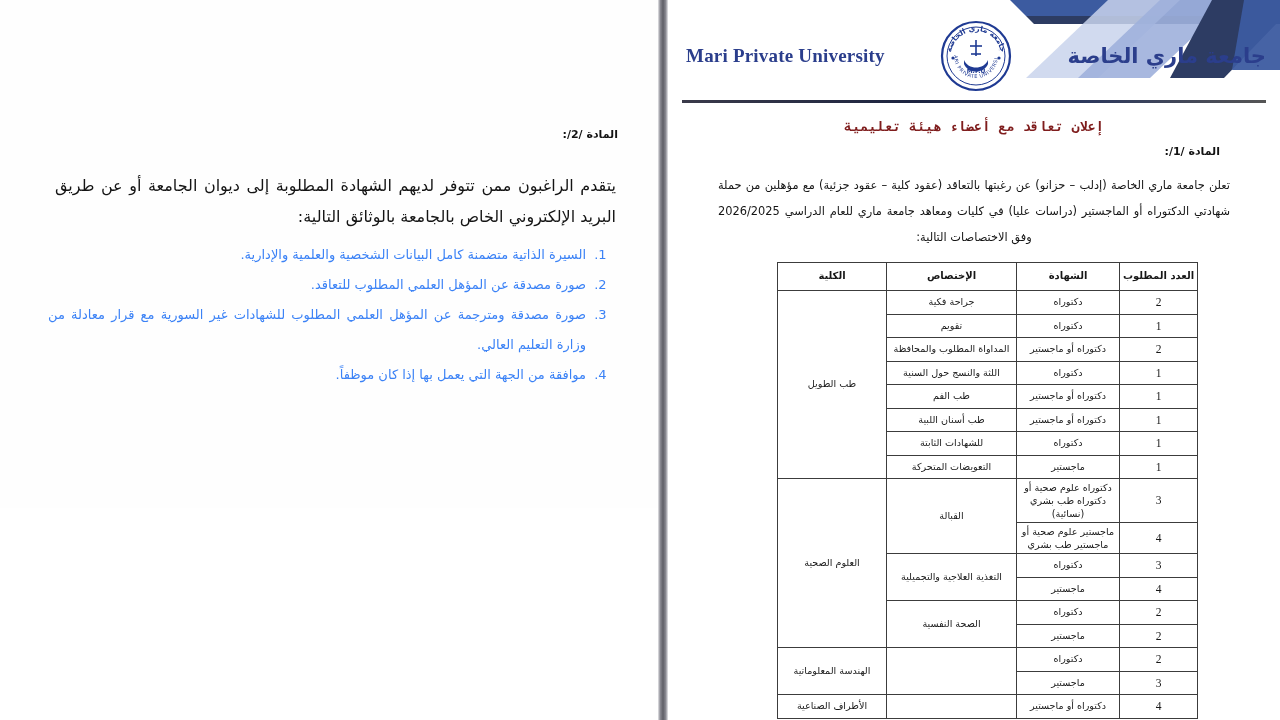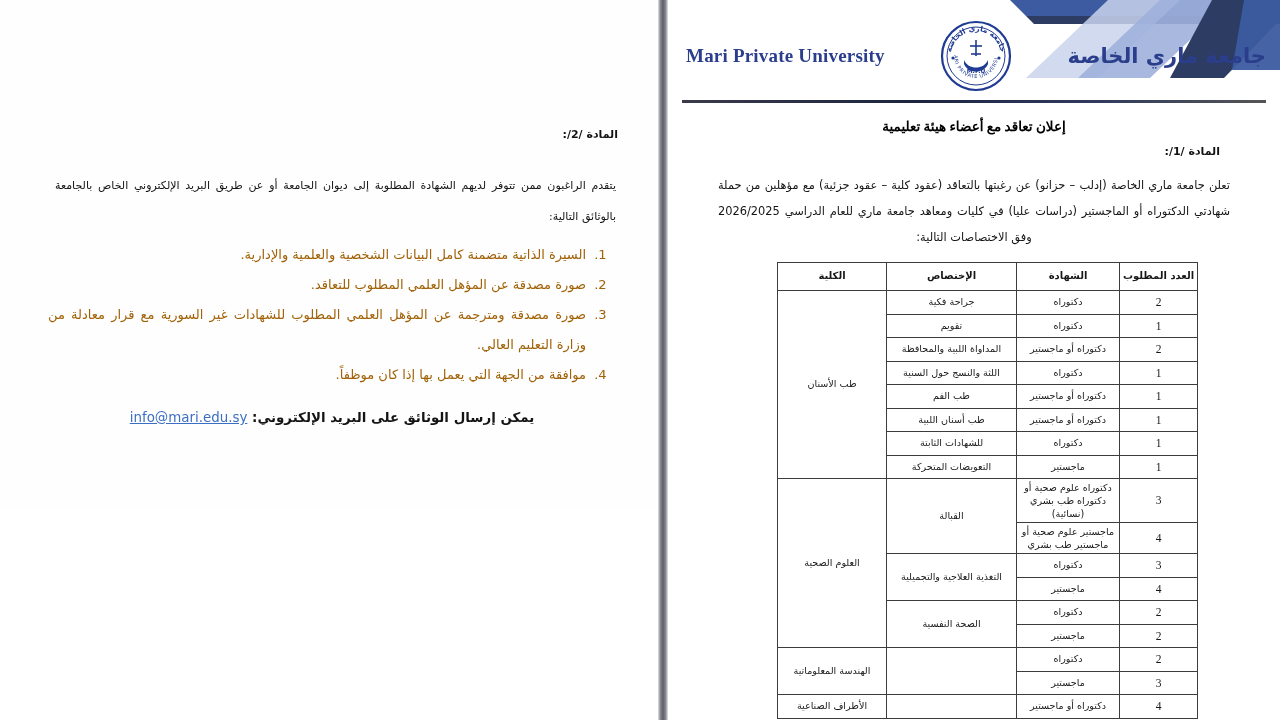--- a/index.html
+++ b/index.html
@@ -97,24 +97,24 @@
   }
 
   
   .doc-title {
     position: absolute;
     top: 118px;
     left: 0;
     right: 0;
     text-align: center;
     direction: rtl;
-    font-family: Liberation Serif, serif;
+    font-family: Liberation Mono, monospace;
     font-size: 13.5px;
     font-weight: bold;
-    color: #000000;
+    color: #7f1d1d;
   }
   .article-label {
     direction: rtl;
     font-family: "DejaVu Sans", "Liberation Sans", sans-serif;
     font-size: 11px;
     font-weight: bold;
     color: #131313;
   }
   .art1-label {
     position: absolute;
@@ -185,36 +185,36 @@
     right: 40px;
   }
   .apply-para {
     position: absolute;
     top: 170px;
     left: 55px;
     right: 42px;
     direction: rtl;
     text-align: justify;
     font-family: "DejaVu Sans", "Liberation Sans", sans-serif;
-    font-size: 11px;
+    font-size: 16px;
     line-height: 31px;
     color: #141414;
   }
   .docs-list {
     position: absolute;
     top: 240px;
     left: 48px;
     right: 42px;
     direction: rtl;
     margin: 0;
     padding: 0 26px 0 0;
     font-family: "DejaVu Sans", "Liberation Sans", sans-serif;
     font-size: 13px;
     line-height: 30px;
-    color: #a16207;
+    color: #3b82f6;
     list-style-position: outside;
   }
   .docs-list li {
     text-align: justify;
     padding-right: 4px;
   }
   .email-line {
     position: absolute;
     top: 410px;
     left: 48px;
@@ -281,24 +281,20 @@
 
     <div class="apply-para">يتقدم الراغبون ممن تتوفر لديهم الشهادة المطلوبة إلى ديوان الجامعة أو عن طريق البريد الإلكتروني الخاص بالجامعة بالوثائق التالية:</div>
 
     <ol class="docs-list">
       <li>السيرة الذاتية متضمنة كامل البيانات الشخصية والعلمية والإدارية.</li>
       <li>صورة مصدقة عن المؤهل العلمي المطلوب للتعاقد.</li>
       <li>صورة مصدقة ومترجمة عن المؤهل العلمي المطلوب للشهادات غير السورية مع قرار معادلة من وزارة التعليم العالي.</li>
       <li>موافقة من الجهة التي يعمل بها إذا كان موظفاً.</li>
     </ol>
 
-    <div class="email-line">
-      <span>يمكن إرسال الوثائق على البريد الإلكتروني:</span>
-      <a class="email-link" href="#">info@mari.edu.sy</a>
-    </div>
 
     <div class="sign-block">
       <div class="sign-title">رئيس الجامعة</div>
       <div class="sign-name">أ.د. خالد الطويل</div>
     </div>
 
     <svg class="signature" viewBox="0 0 340 120">
       <g fill="none" stroke="#2aa77f" stroke-width="1.6" stroke-linecap="round" stroke-linejoin="round">
         <path d="M4 104 C30 92, 52 70, 76 74 C92 77, 86 96, 66 101 C46 106, 30 96, 40 86 C52 74, 96 70, 126 76"></path>
         <path d="M112 24 C114 48, 112 76, 110 104 C109 112, 107 114, 106 108 C105 96, 108 60, 112 26"></path>
@@ -404,31 +400,31 @@
             <th>الشهادة</th>
             <th>الإختصاص</th>
             <th>الكلية</th>
           </tr>
         </thead>
         <tbody id="jobs-body">
             <tr>
               <td class="num">2</td>
               <td>دكتوراه</td>
               <td>جراحة فكية</td>
-              <td rowspan="8">طب الأسنان</td>
+              <td rowspan="8">طب الطويل</td>
             </tr>
             <tr>
               <td class="num">1</td>
               <td>دكتوراه</td>
               <td>تقويم</td>
             </tr>
             <tr>
               <td class="num">2</td>
               <td>دكتوراه أو ماجستير</td>
-              <td>المداواة اللبية والمحافظة</td>
+              <td>المداواة المطلوب والمحافظة</td>
             </tr>
             <tr>
               <td class="num">1</td>
               <td>دكتوراه</td>
               <td>اللثة والنسج حول السنية</td>
             </tr>
             <tr>
               <td class="num">1</td>
               <td>دكتوراه أو ماجستير</td>
               <td>طب الفم</td>

